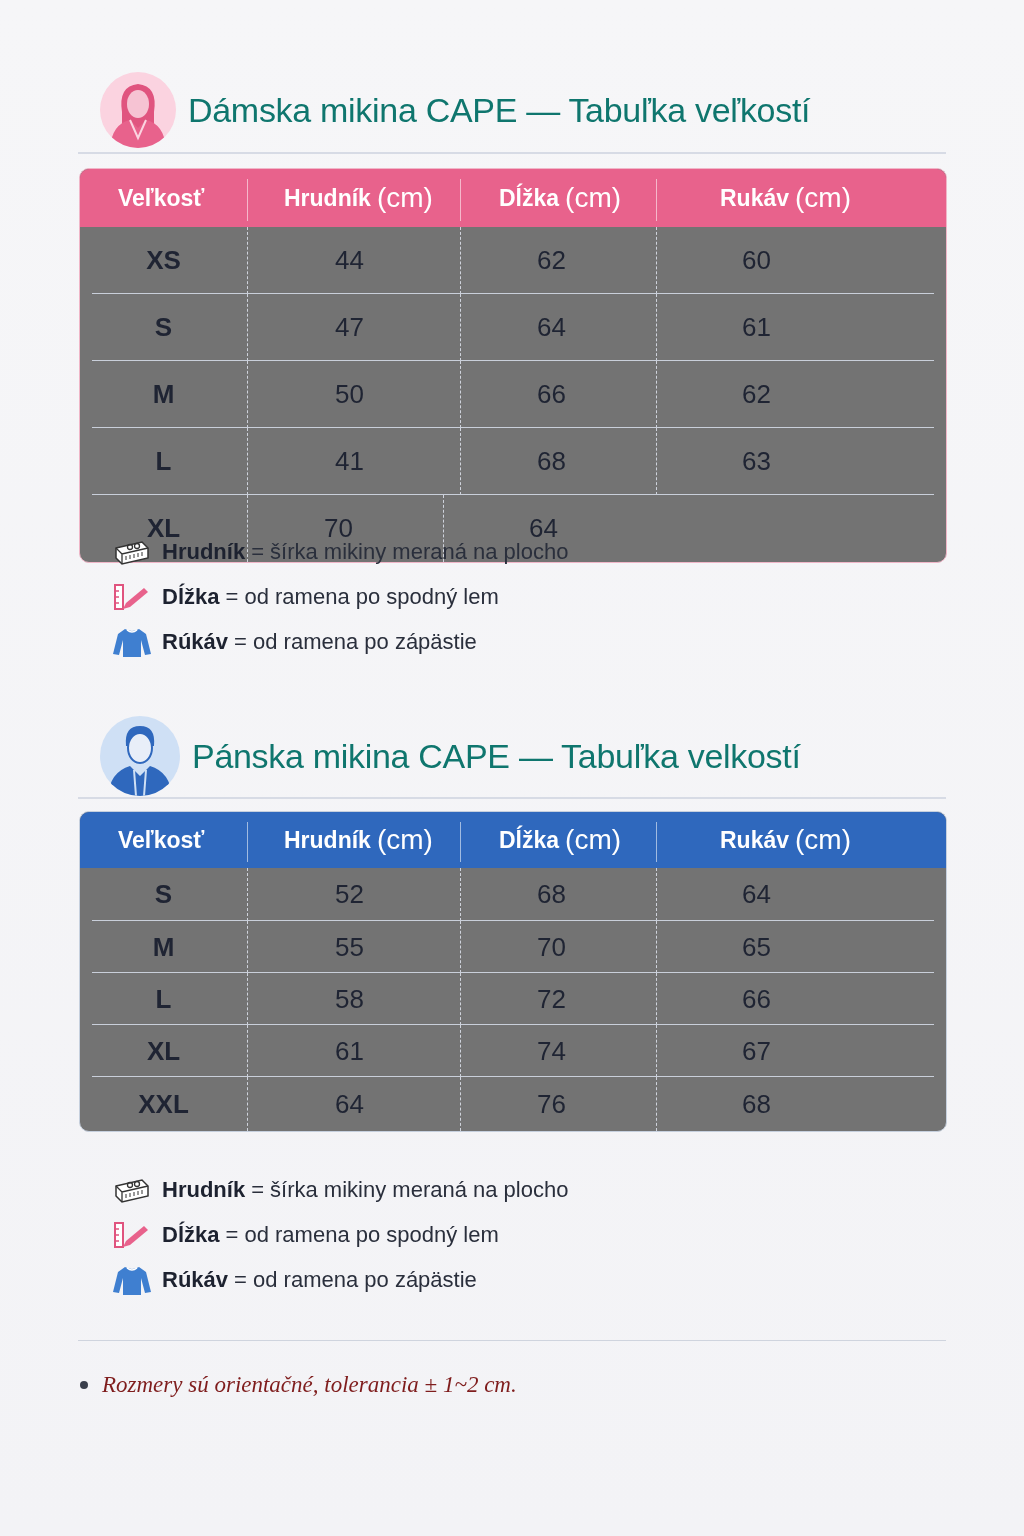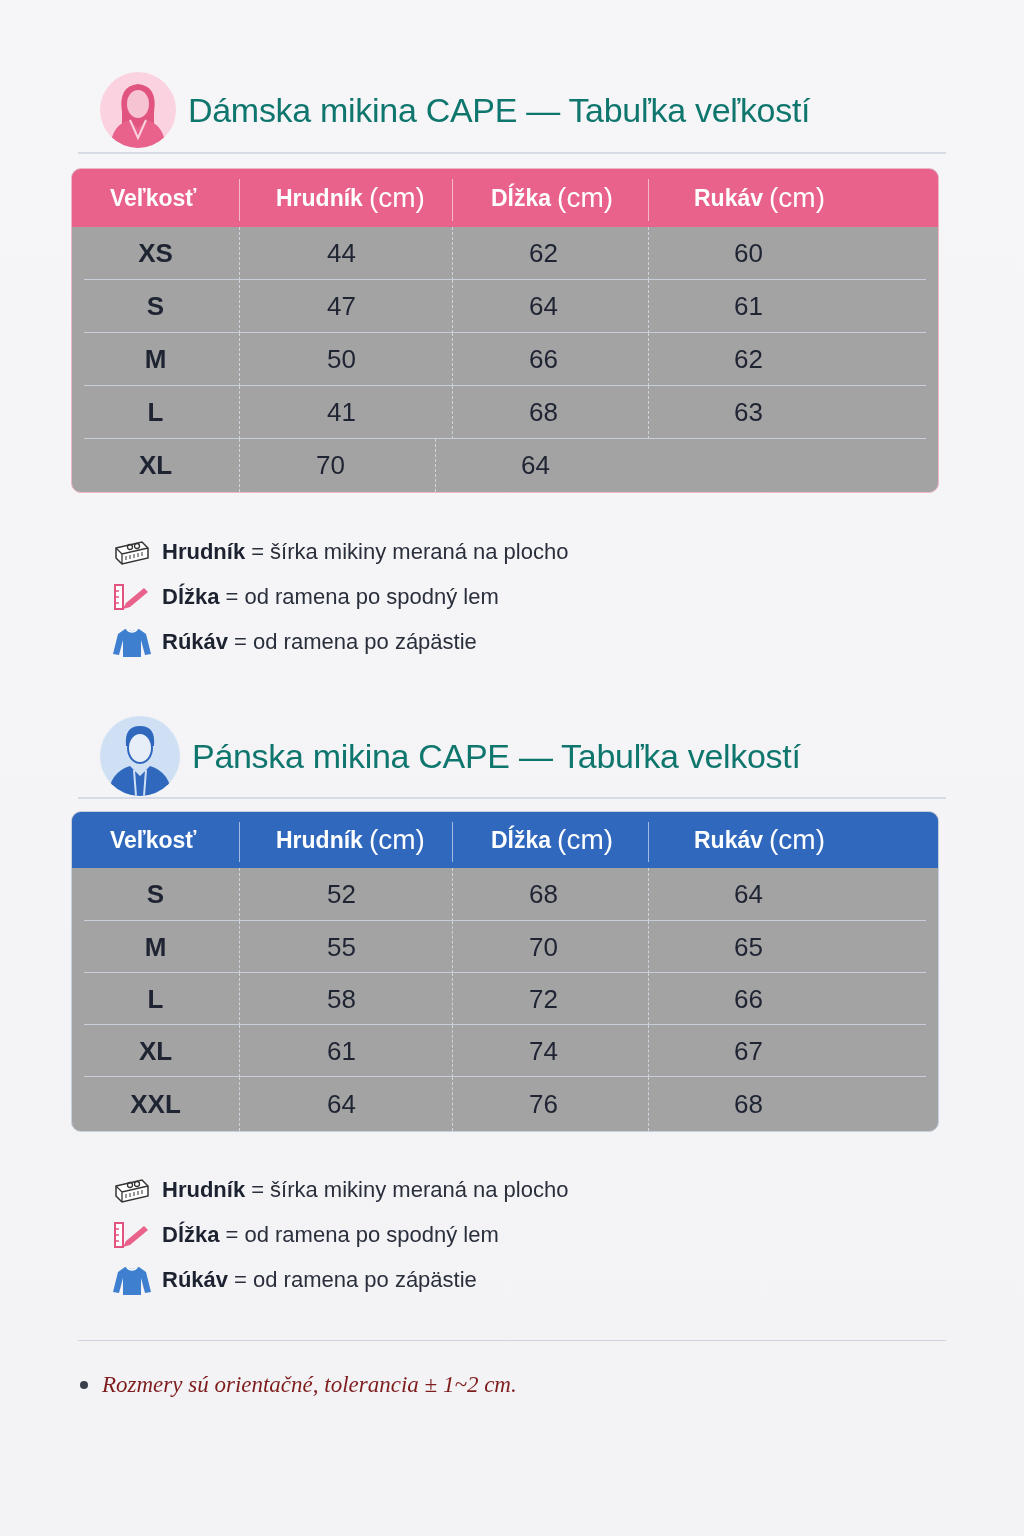--- a/index.html
+++ b/index.html
@@ -19,39 +19,39 @@
     width: 76px; height: 76px; border-radius: 50%;
     display: flex; align-items: flex-end; justify-content: center;
     overflow: hidden;
   }
   .heading-title {
     font-size: 34px; margin-left: 12px; color: #0f766e; letter-spacing: -0.3px;
     font-family: "Liberation Sans Narrow", "Liberation Sans", sans-serif;
   }
   .rule { position: absolute; left: 78px; width: 868px; height: 2px; background: #d7dbe5; }
   .table-box {
-    position: absolute; left: 71px; width: 866px;
-    border-radius: 10px; background: #a3a3a3; overflow: hidden;
+    position: absolute; left: 79px; width: 866px;
+    border-radius: 10px; background: #737373; overflow: hidden;
   }
   .thead { display: flex; height: 58px; color: #fff; font-weight: bold; font-size: 23px; }
   .th { display: flex; align-items: center; position: relative; }
   .th .unit { font-weight: normal; font-size: 28px; margin-left: 6px; }
   .th + .th::before {
     content: ""; position: absolute; left: 0; top: 10px; bottom: 6px; width: 1px;
     background: rgba(255,255,255,0.55);
   }
   .c1 { width: 167px; }
   .c2 { width: 213px; }
   .c3 { width: 196px; }
   .c4 { width: 290px; }
   .c1.th { padding-left: 38px; box-sizing: border-box; }
   .c2.th { padding-left: 37px; box-sizing: border-box; }
   .c3.th { padding-left: 39px; box-sizing: border-box; }
-  .c4.th { padding-left: 46px; box-sizing: border-box; border-radius: 28px; }
-  .tr { display: flex; height: 53px; position: relative; font-size: 26px; color: #1f2433; }
+  .c4.th { padding-left: 64px; box-sizing: border-box; border-radius: 28px; }
+  .tr { display: flex; height: 67px; position: relative; font-size: 26px; color: #1f2433; }
   .tr::after {
     content: ""; position: absolute; left: 12px; right: 12px; bottom: 0; height: 1px;
     background: #c9cfda;
   }
   .tr.last::after { display: none; }
   .td { display: flex; align-items: center; justify-content: center; position: relative; }
   .td + .td::before {
     content: ""; position: absolute; left: 0; top: 0; bottom: 0; width: 0;
     border-left: 1px dashed #cfd3dc;
   }

